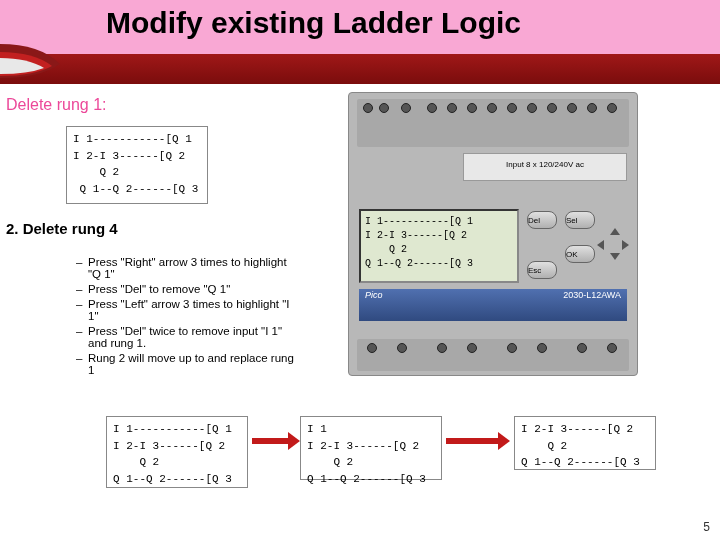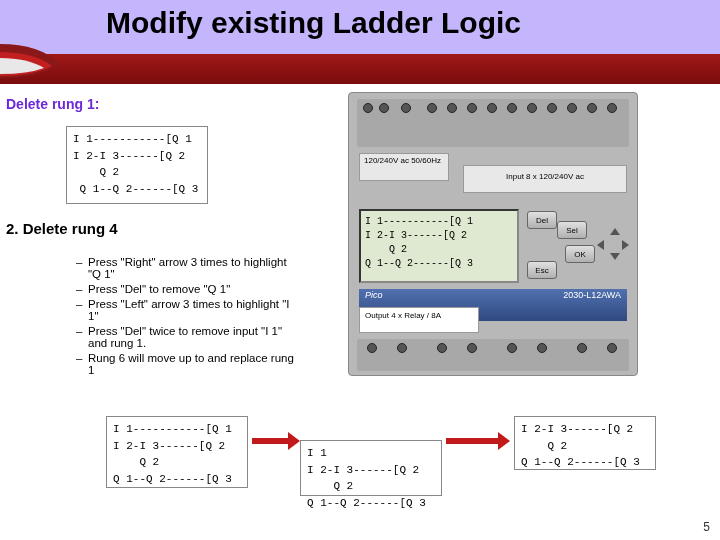--- a/index.html
+++ b/index.html
@@ -7,21 +7,21 @@
     margin: 0;
     width: 720px;
     height: 540px;
     font-family: Arial, sans-serif;
     background: #fff;
     position: relative;
     overflow: hidden;
   }
   .title-band {
     height: 62px;
-    background: #c4b5fd;
+    background: #f9a8d4;
     position: relative;
   }
   .title-text {
     position: absolute;
     left: 106px;
     top: 6px;
     font-size: 30px;
     font-weight: bold;
     color: #000;
   }
@@ -37,23 +37,23 @@
     position: absolute;
     left: 0;
     top: 44px;
     width: 100px;
     height: 46px;
   }
   .subtitle1 {
     position: absolute;
     left: 6px;
     top: 96px;
-    font-size: 14px;
-    font-weight: bold;
-    color: #6d28d9;
+    font-size: 16px;
+    font-weight: normal;
+    color: #ec4899;
   }
   .ladder-box {
     position: absolute;
     border: 1px solid #888;
     background: #fff;
     font-family: "Courier New", monospace;
     font-size: 11px;
     line-height: 1.5;
     padding: 4px 6px;
     white-space: pre;
@@ -96,43 +96,43 @@
   .screw { position: absolute; width: 10px; height: 10px; background: #555; border-radius: 50%; border: 1px solid #222; }
   .device-label1 {
     position: absolute; left: 10px; top: 60px;
     width: 90px; height: 28px;
     background: #e8e8e8; border: 1px solid #999;
     font-size: 8px; padding: 2px 4px; line-height: 1.2;
   }
   .device-label1b {
     position: absolute; left: 114px; top: 60px; right: 10px; height: 28px;
     background: #e8e8e8; border: 1px solid #999;
-    font-size: 8px; padding: 6px 4px; text-align: center; margin-top: 12px;
+    font-size: 8px; padding: 6px 4px; text-align: center;
   }
   .device-brand {
     position: absolute; left: 10px; top: 94px; right: 10px; height: 18px;
     background: linear-gradient(#5070b0, #304a80);
     color: #fff; font-size: 11px; font-weight: bold;
     padding: 2px 8px;
   }
   .device-screen {
     position: absolute; left: 10px; top: 116px; width: 160px; height: 74px;
     background: #dfe8d0; border: 2px inset #888;
     font-family: "Courier New", monospace;
     font-size: 10px; padding: 4px; line-height: 1.4;
     white-space: pre;
   }
   .device-btn {
     position: absolute; width: 30px; height: 18px;
     background: linear-gradient(#e0e0e0,#b0b0b0);
-    border: 1px solid #666; border-radius: 3px;
-    font-size: 8px; text-align: center; line-height: 17px;
+    border: 1px solid #666; border-radius: 8px;
+    font-size: 8px; line-height: 17px;
   }
   .btn-del { left: 178px; top: 118px; }
-  .btn-sel { left: 208px; top: 118px; margin-top: 10px; }
+  .btn-sel { left: 216px; top: 118px; }
   .btn-esc { left: 178px; top: 168px; }
   .btn-ok  { left: 216px; top: 152px; }
   .dpad {
     position: absolute; left: 248px; top: 135px; width: 32px; height: 32px;
   }
   .dpad-arrow { position: absolute; width:0; height:0; }
   .model-strip {
     position: absolute; left: 10px; top: 196px; right: 10px; height: 32px;
     background: linear-gradient(#5070b0,#304a80);
     color: #fff; font-size: 9px; font-style: italic;
@@ -141,21 +141,21 @@
   .device-label2 {
     position: absolute; left: 10px; top: 214px; width: 120px; height: 26px;
     background: #fff; border: 1px solid #999;
     font-size: 8px; padding: 3px 5px; line-height: 1.2;
   }
   .device-bot {
     position: absolute; left: 8px; bottom: 4px; right: 8px; height: 32px;
     background: #a8a8a8; border-radius: 2px;
   }
   .ladder-b1 { left: 106px; top: 416px; width: 142px; height: 72px; }
-  .ladder-b2 { left: 300px; top: 416px; width: 142px; height: 56px; margin-top: 24px; }
+  .ladder-b2 { left: 300px; top: 416px; width: 142px; height: 64px; }
   .ladder-b3 { left: 514px; top: 416px; width: 142px; height: 54px; }
   .arrow {
     position: absolute;
     height: 6px;
     background: #c21a1a;
   }
   .arrow::after {
     content: ""; position: absolute; right: -10px; top: -6px;
     border-left: 12px solid #c21a1a;
     border-top: 9px solid transparent;
@@ -188,62 +188,58 @@
     Q 2
  Q 1--Q 2------[Q 3</div>
 
 <div class="subtitle2">2. Delete rung 4</div>
 
 <ul class="steps">
   <li>Press "Right" arrow 3 times to highlight "Q 1"</li>
   <li>Press "Del" to remove "Q 1"</li>
   <li>Press "Left" arrow 3 times to highlight "I 1"</li>
   <li>Press "Del" twice to remove input "I 1" and rung 1.</li>
-  <li>Rung 6 will move up to and replace rung 1</li>
+  <li>Rung 2 will move up to and replace rung 1</li>
 </ul>
 
 <div class="device">
   <div class="device-top">
     <div class="screw" style="left:6px;top:4px"></div>
     <div class="screw" style="left:22px;top:4px"></div>
     <div class="screw" style="left:44px;top:4px"></div>
     <div class="screw" style="left:70px;top:4px"></div>
     <div class="screw" style="left:90px;top:4px"></div>
     <div class="screw" style="left:110px;top:4px"></div>
     <div class="screw" style="left:130px;top:4px"></div>
     <div class="screw" style="left:150px;top:4px"></div>
     <div class="screw" style="left:170px;top:4px"></div>
     <div class="screw" style="left:190px;top:4px"></div>
     <div class="screw" style="left:210px;top:4px"></div>
     <div class="screw" style="left:230px;top:4px"></div>
     <div class="screw" style="left:250px;top:4px"></div>
   </div>
-  <div class="device-label1">120/240V ac
-50/60Hz</div>
   <div class="device-label1b">Input 8 x 120/240V ac</div>
   <div class="device-screen">I 1-----------[Q 1
 I 2-I 3------[Q 2
     Q 2
 Q 1--Q 2------[Q 3</div>
   <div class="device-btn btn-del">Del</div>
   <div class="device-btn btn-sel">Sel</div>
   <div class="device-btn btn-esc">Esc</div>
   <div class="device-btn btn-ok">OK</div>
   <div class="dpad">
     <div class="dpad-arrow" style="left:13px;top:0;border-left:5px solid transparent;border-right:5px solid transparent;border-bottom:7px solid #555"></div>
     <div class="dpad-arrow" style="left:13px;bottom:0;border-left:5px solid transparent;border-right:5px solid transparent;border-top:7px solid #555"></div>
     <div class="dpad-arrow" style="left:0;top:12px;border-top:5px solid transparent;border-bottom:5px solid transparent;border-right:7px solid #555"></div>
     <div class="dpad-arrow" style="right:0;top:12px;border-top:5px solid transparent;border-bottom:5px solid transparent;border-left:7px solid #555"></div>
   </div>
   <div class="model-strip">
     <span>Pico</span>
     <span style="float:right;font-style:normal">2030-L12AWA</span>
   </div>
-  <div class="device-label2">Output
-4 x Relay / 8A</div>
   <div class="device-bot">
     <div class="screw" style="left:10px;top:4px"></div>
     <div class="screw" style="left:40px;top:4px"></div>
     <div class="screw" style="left:80px;top:4px"></div>
     <div class="screw" style="left:110px;top:4px"></div>
     <div class="screw" style="left:150px;top:4px"></div>
     <div class="screw" style="left:180px;top:4px"></div>
     <div class="screw" style="left:220px;top:4px"></div>
     <div class="screw" style="left:250px;top:4px"></div>
   </div>

